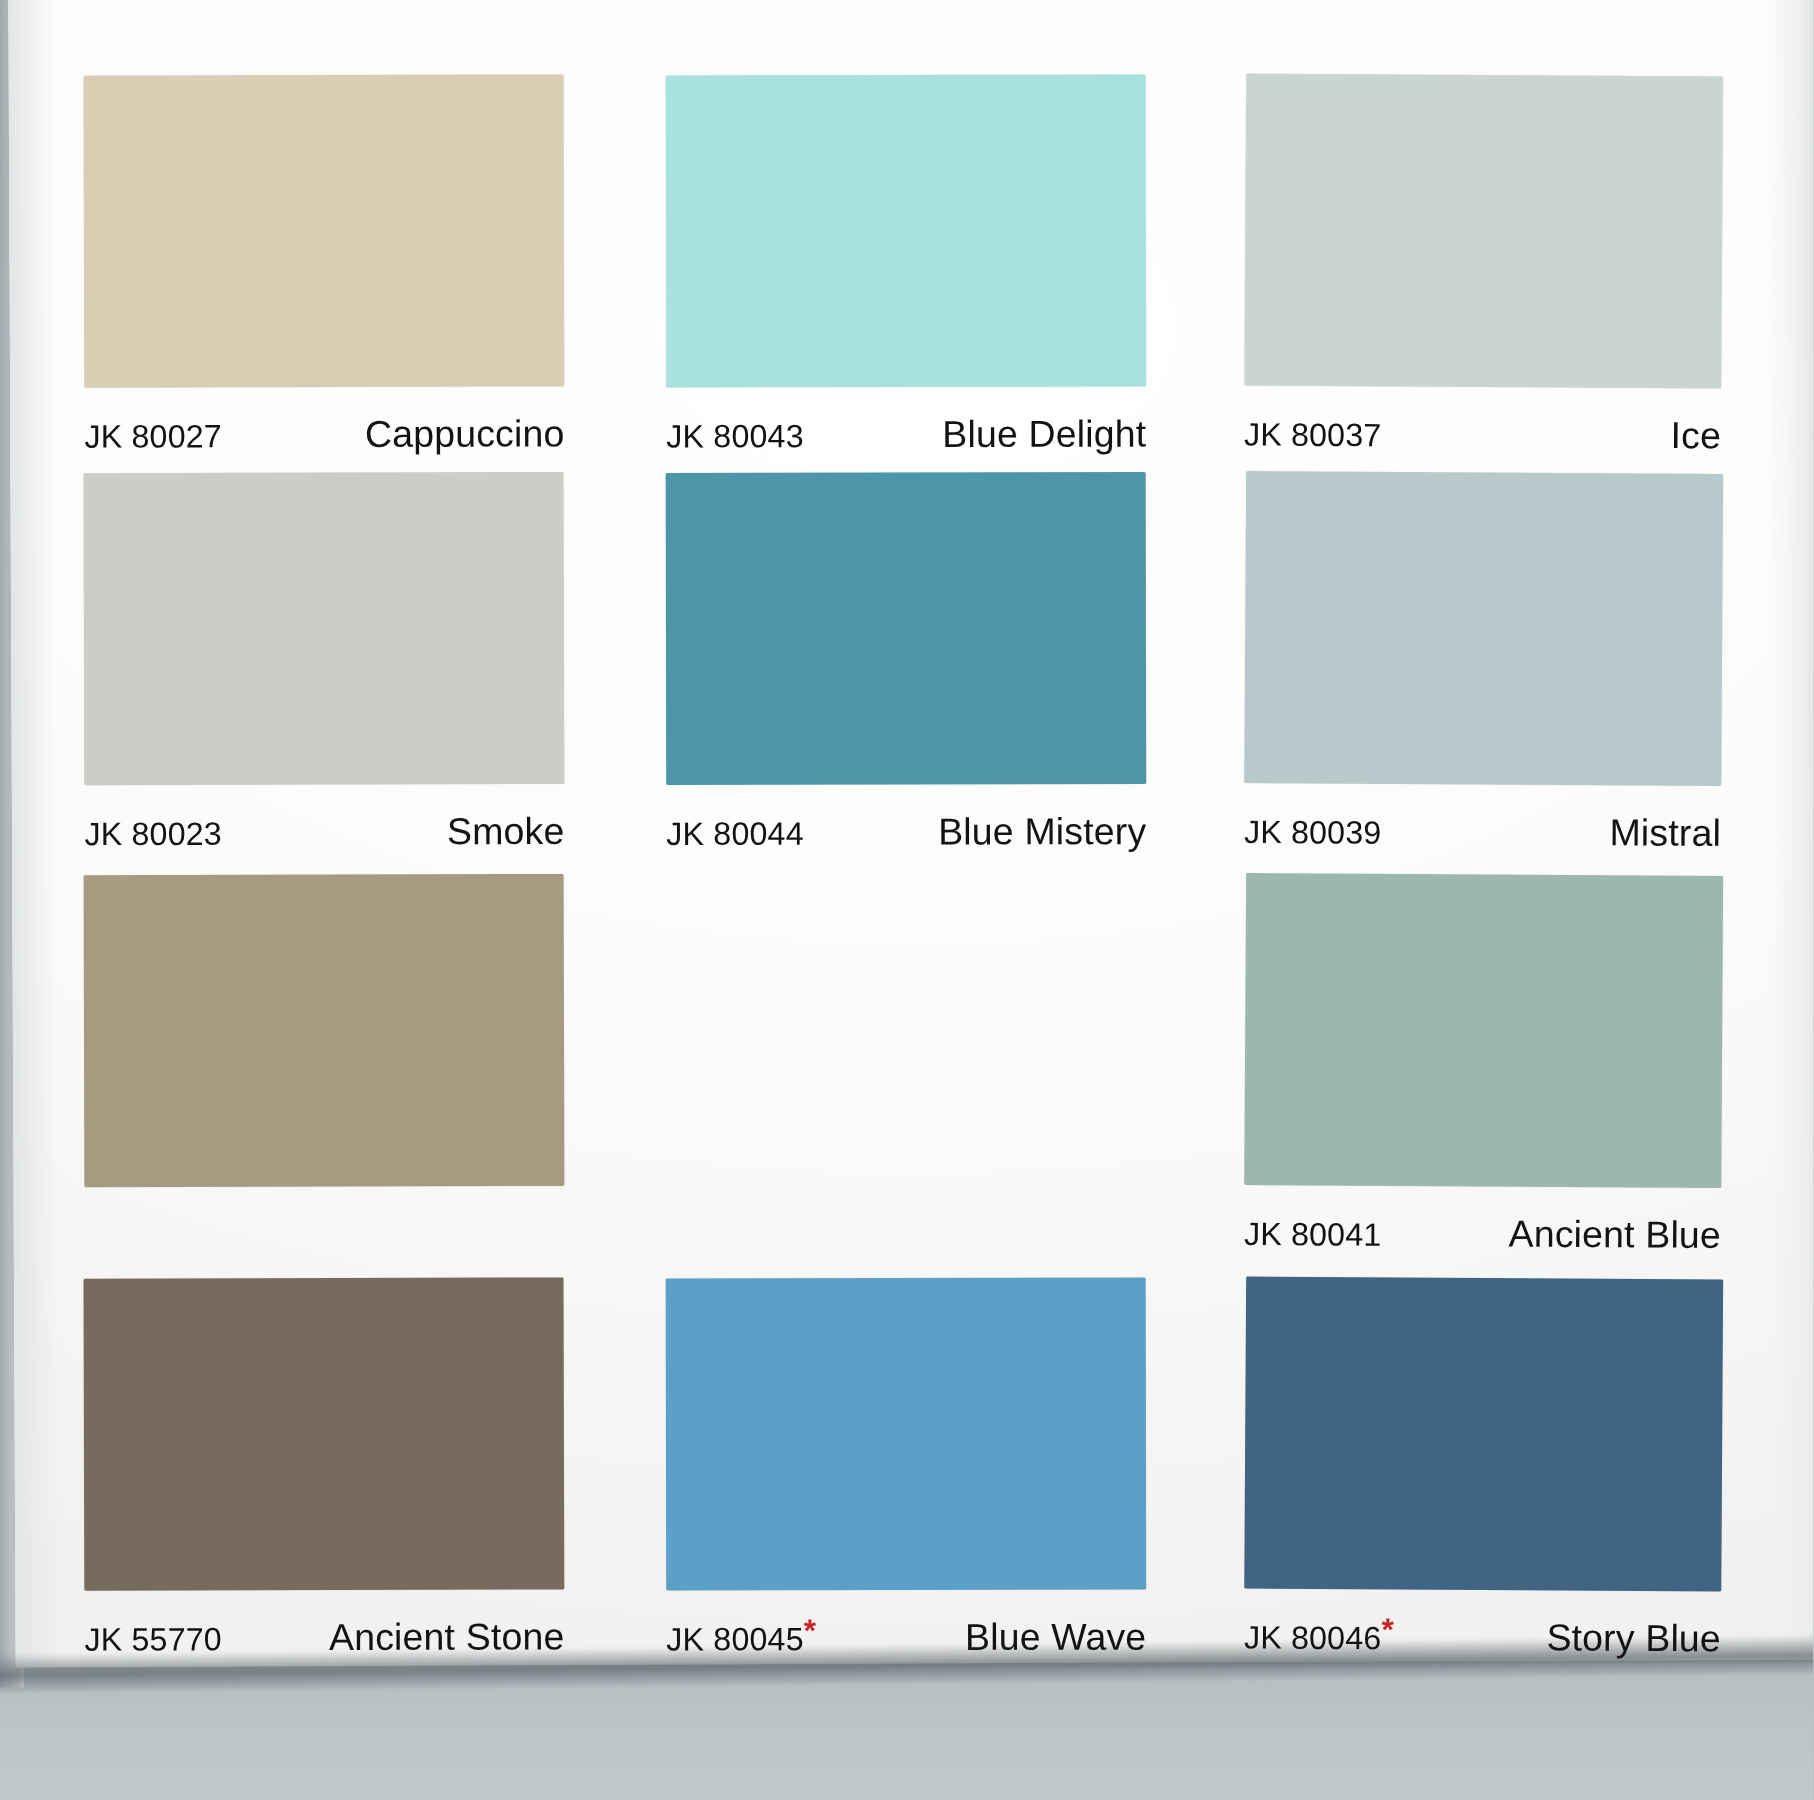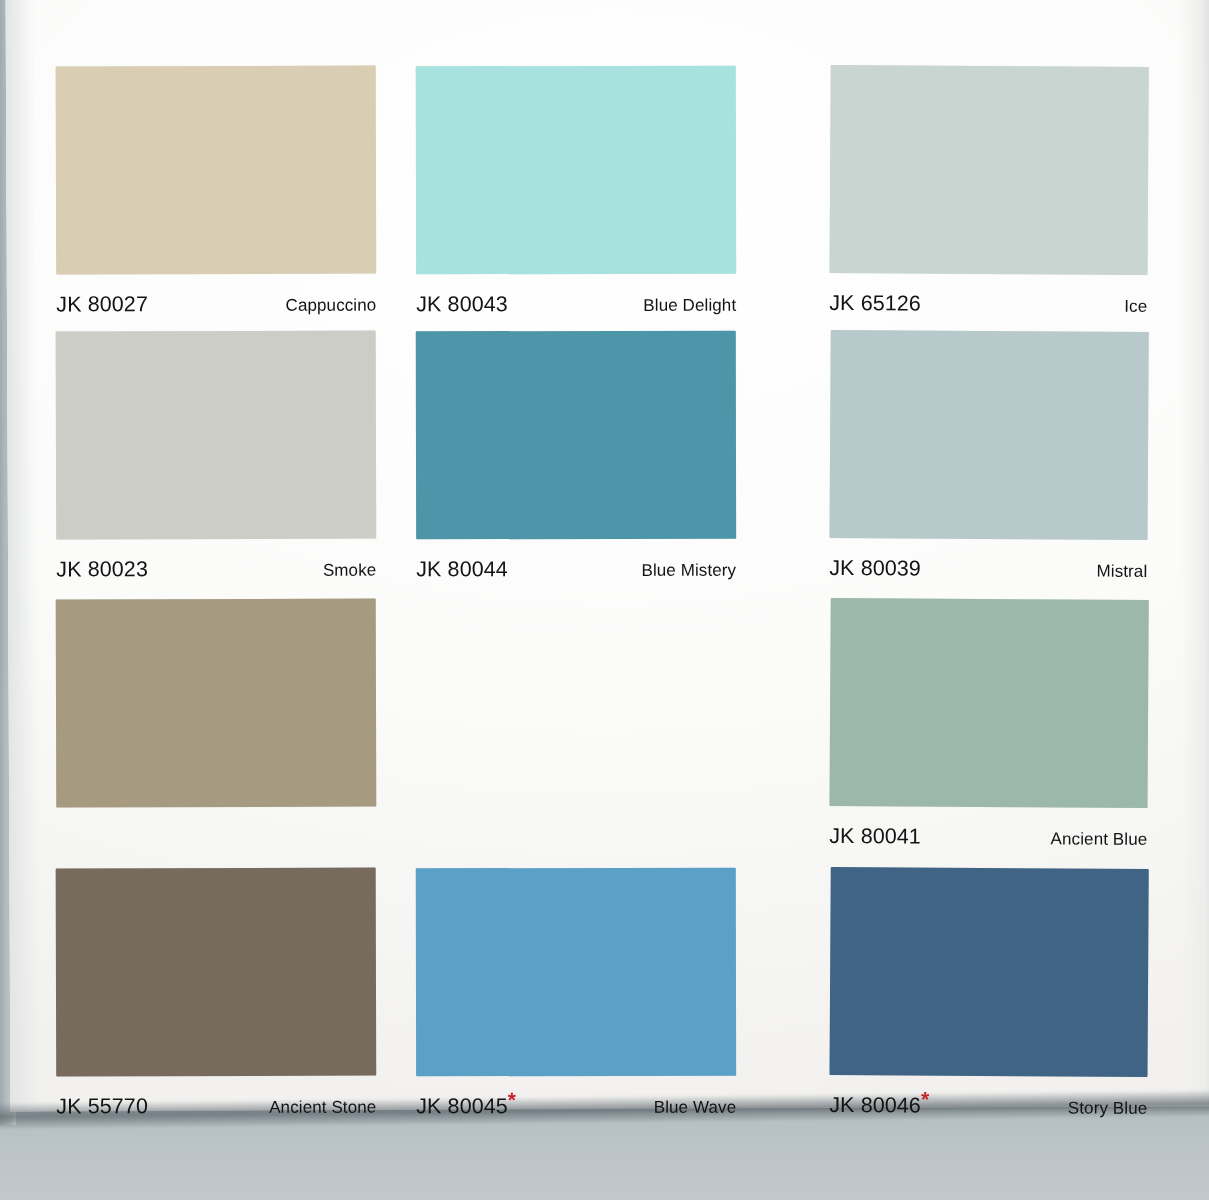--- a/index.html
+++ b/index.html
@@ -73,21 +73,20 @@
     background: linear-gradient(90deg, rgba(225,228,229,0.95) 0%, rgba(252,252,251,0) 100%);
   }
 
   
   .grid {
     position: absolute;
     left: 0;
     top: 0;
     width: 981px;
     height: 1120px;
-    margin-top: 16px;
   }
   .cell {
     position: absolute;
     width: 330px;
   }
   .swatch {
     width: 320px;
     height: 208px;
     border-radius: 1px;
     box-shadow: 0 0 1px rgba(0,0,0,0.10);
@@ -110,26 +109,26 @@
   .star {
     color: #c4252b;
     font-size: 21px;
     line-height: 0;
     position: relative;
     top: -6px;
     left: 0px;
     font-weight: 700;
   }
   .name {
-    font-size: 17px;
+    font-size: 25px;
   }
 
   
   .c0 { left: 56px; }
-  .c1 { left: 416px; }
+  .c1 { left: 444px; }
   .c2 { left: 830px; }
 
   .r0 { top: 50px; }
   .r1 { top: 315px; }
   .r2 { top: 583px; }
   .r3 { top: 852px; }
 
   
   .cell.c0 { transform: rotate(-0.15deg); }
   .cell.c1 { transform: rotate(-0.1deg); }
@@ -167,21 +166,21 @@
       <div class="swatch" style="background-color: rgb(167, 226, 222);"></div>
       <div class="caption">
         <span class="code"><span>JK 80043</span><span class="star"></span></span>
         <span class="name">Blue Delight</span>
       </div>
     </div>
 
     <div class="cell c2 r0">
       <div class="swatch" style="background-color: rgb(200, 213, 209);"></div>
       <div class="caption">
-        <span class="code"><span>JK 65126</span><span class="star"></span></span>
+        <span class="code"><span>JK 80037</span><span class="star"></span></span>
         <span class="name">Ice</span>
       </div>
     </div>
 
     <div class="cell c0 r1">
       <div class="swatch" style="background-color: rgb(205, 205, 200);"></div>
       <div class="caption">
         <span class="code"><span>JK 80023</span><span class="star"></span></span>
         <span class="name">Smoke</span>
       </div>

